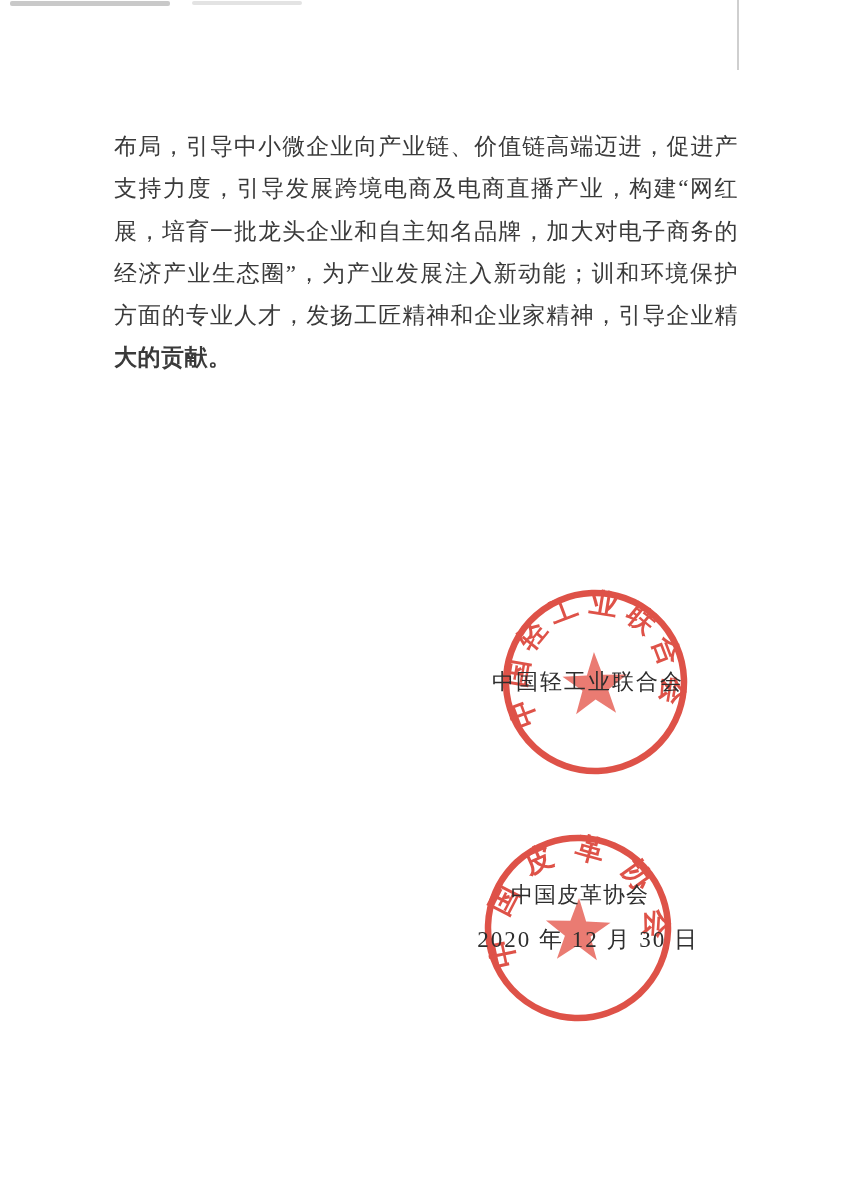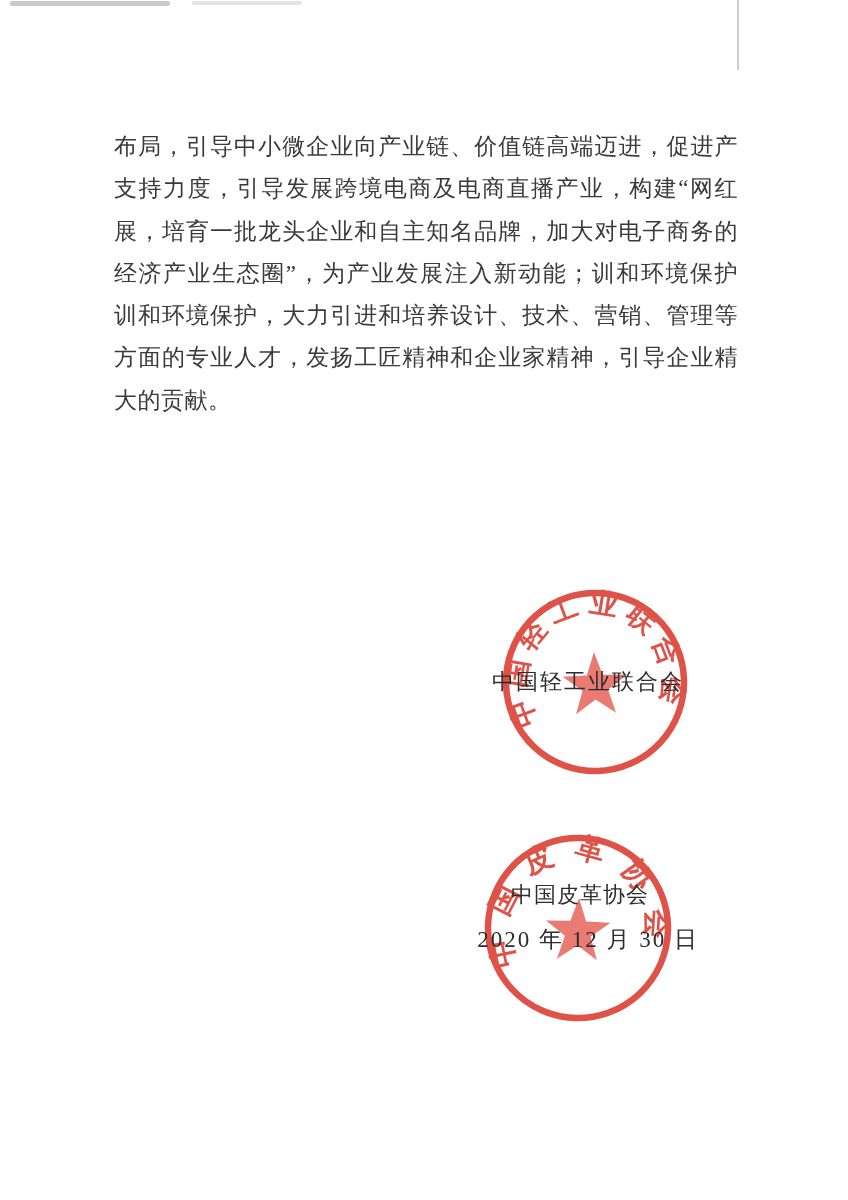--- a/index.html
+++ b/index.html
@@ -43,20 +43,21 @@
     letter-spacing: 0.5px;
   }
   .tline {
     text-align: justify;
     text-align-last: justify;
     white-space: nowrap;
   }
   .tline.last {
     text-align: left;
     text-align-last: left;
+    font-weight: bold;
   }
   
   .seal {
     position: absolute;
     width: 220px;
     height: 220px;
     opacity: 0.92;
     mix-blend-mode: multiply;
   }
   .seal-1 { left: 485px; top: 572px; transform: rotate(-2deg); }
@@ -95,21 +96,20 @@
 
   <div class="artifact-top-1"></div>
   <div class="artifact-top-2"></div>
   <div class="artifact-right"></div>
 
   <div class="body-text">
     <div class="tline">布局，引导中小微企业向产业链、价值链高端迈进，促进产</div>
     <div class="tline">支持力度，引导发展跨境电商及电商直播产业，构建“网红</div>
     <div class="tline">展，培育一批龙头企业和自主知名品牌，加大对电子商务的</div>
     <div class="tline">经济产业生态圈”，为产业发展注入新动能；训和环境保护</div>
-    <div class="tline">训和环境保护，大力引进和培养设计、技术、营销、管理等</div>
     <div class="tline">方面的专业人才，发扬工匠精神和企业家精神，引导企业精</div>
     <div class="tline last">大的贡献。</div>
   </div>
 
   <div class="seal seal-1">
     <svg width="220" height="220" viewBox="0 0 220 220">
       <defs>
         <path id="arc1" d="M 53.5 149.6 A 69 69 0 1 1 166.5 149.6" fill="none"></path>
       </defs>
       <circle cx="110" cy="110" r="89" fill="none" stroke="#dc4338" stroke-width="6.5"></circle>

